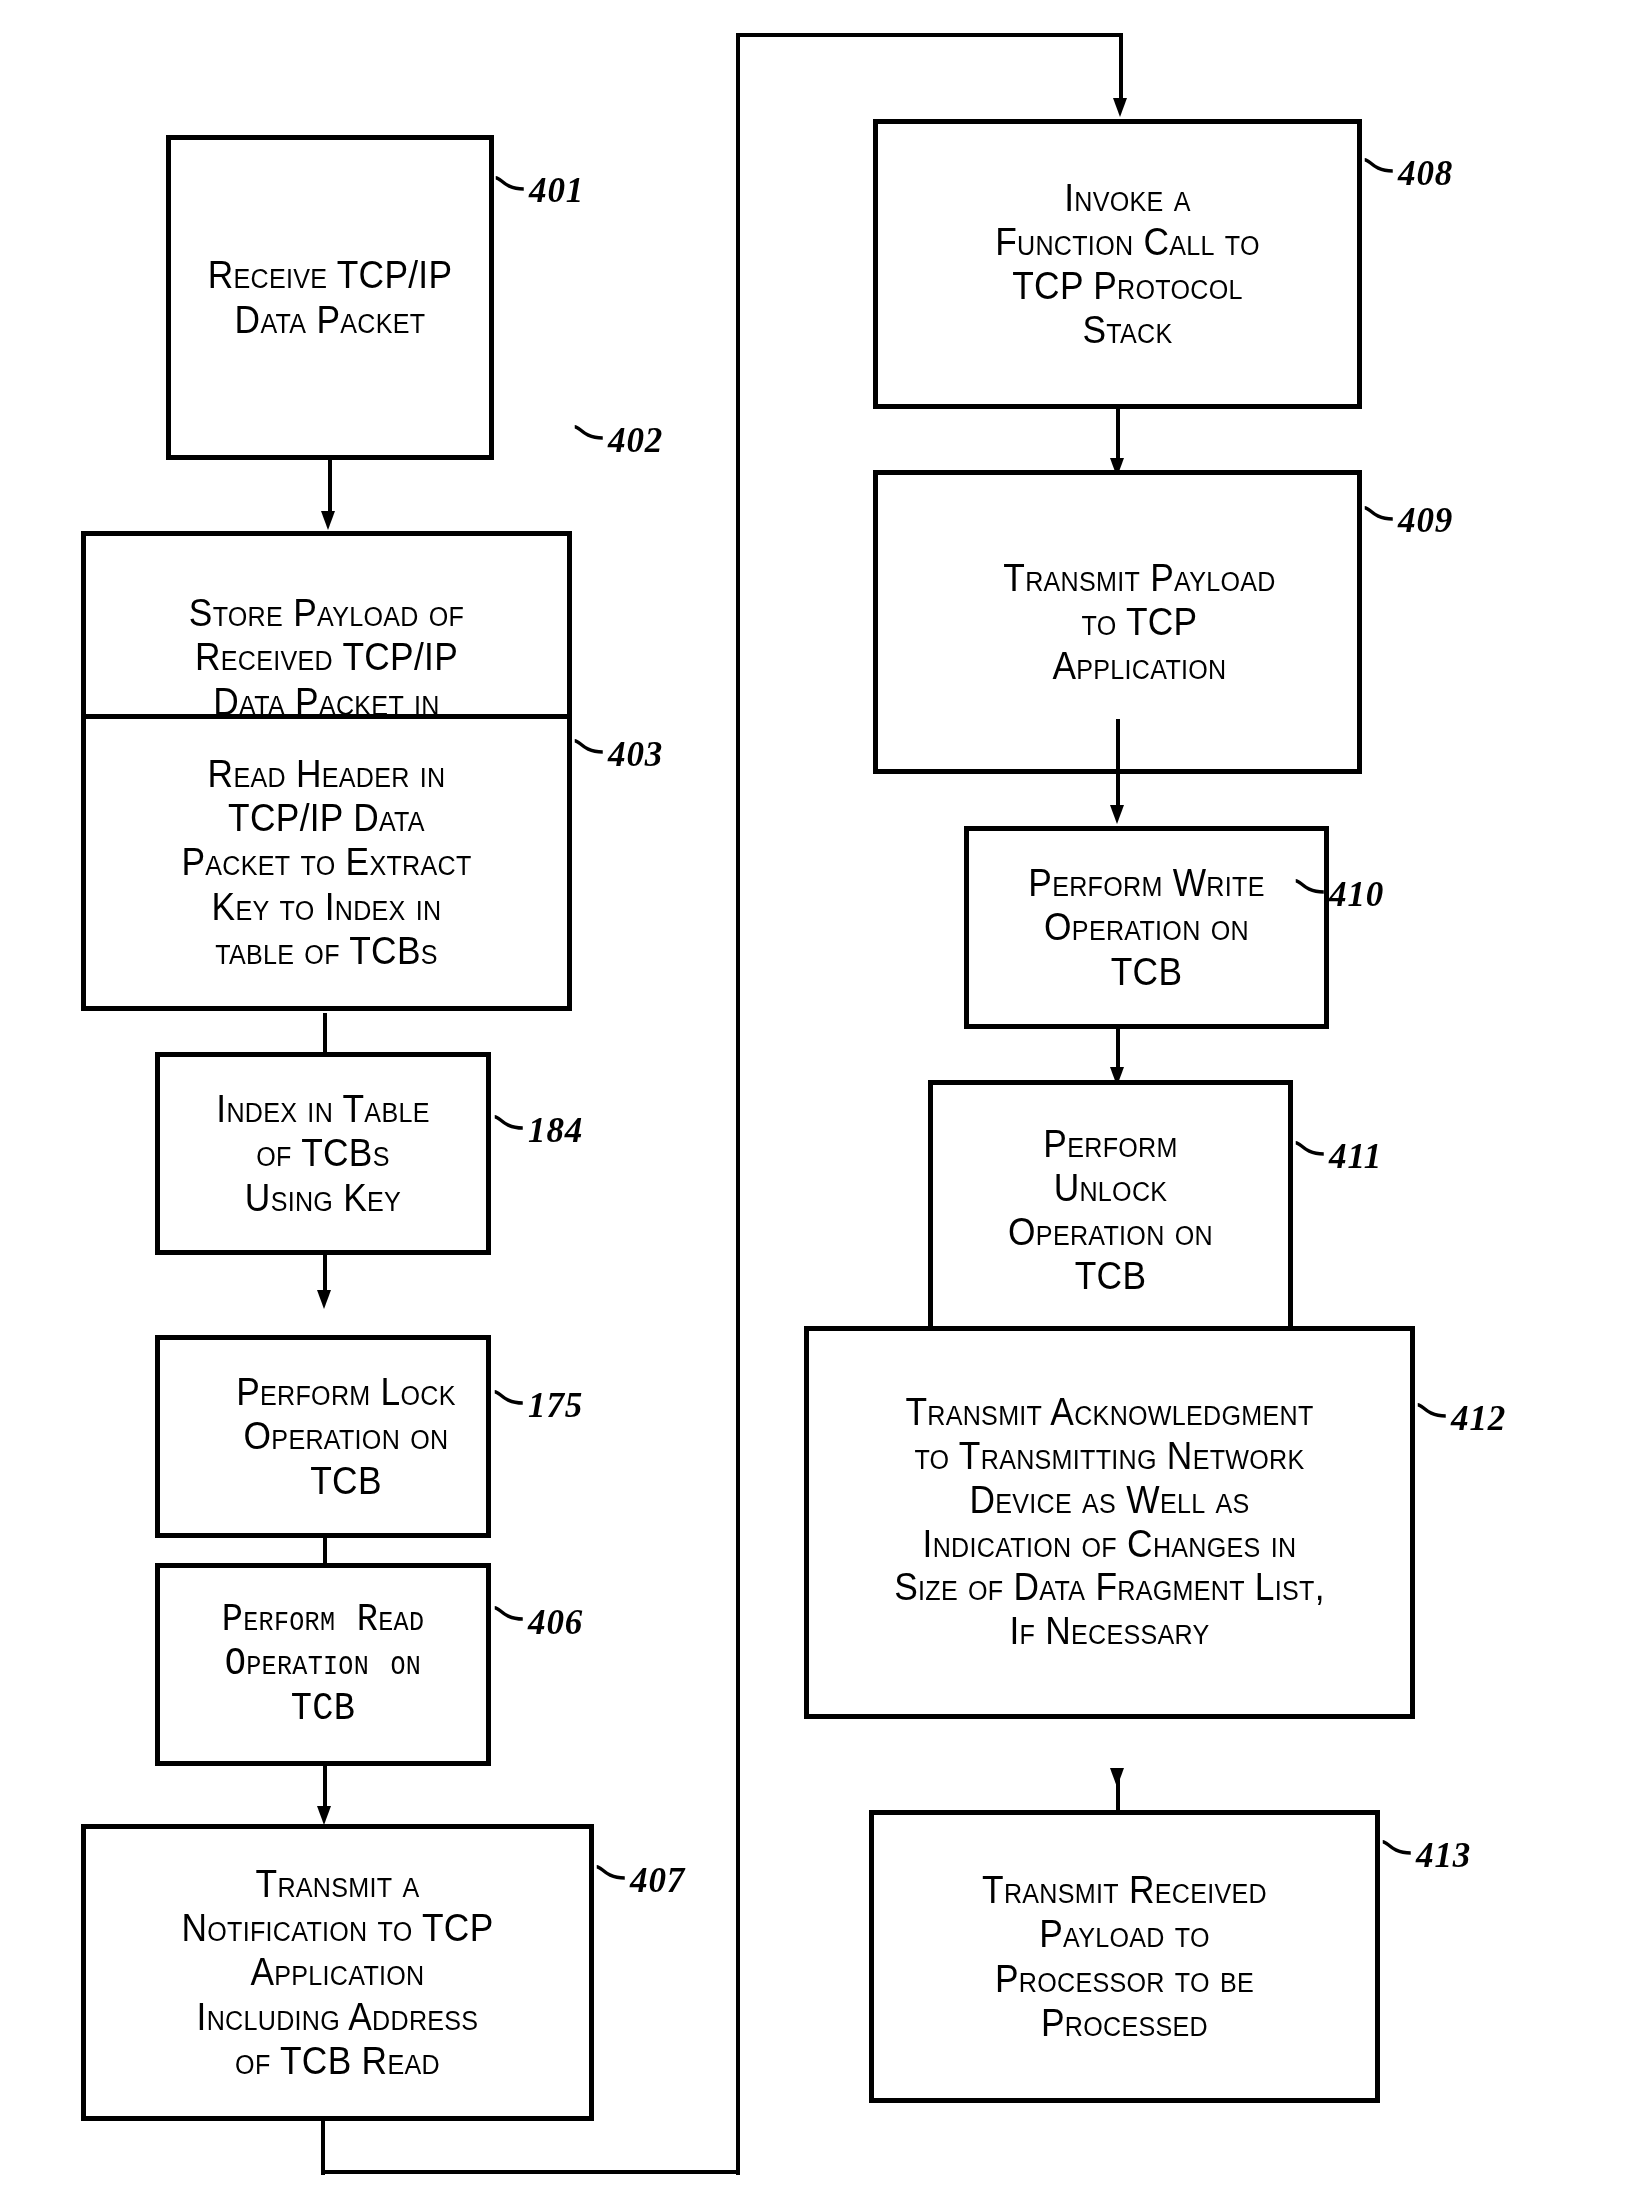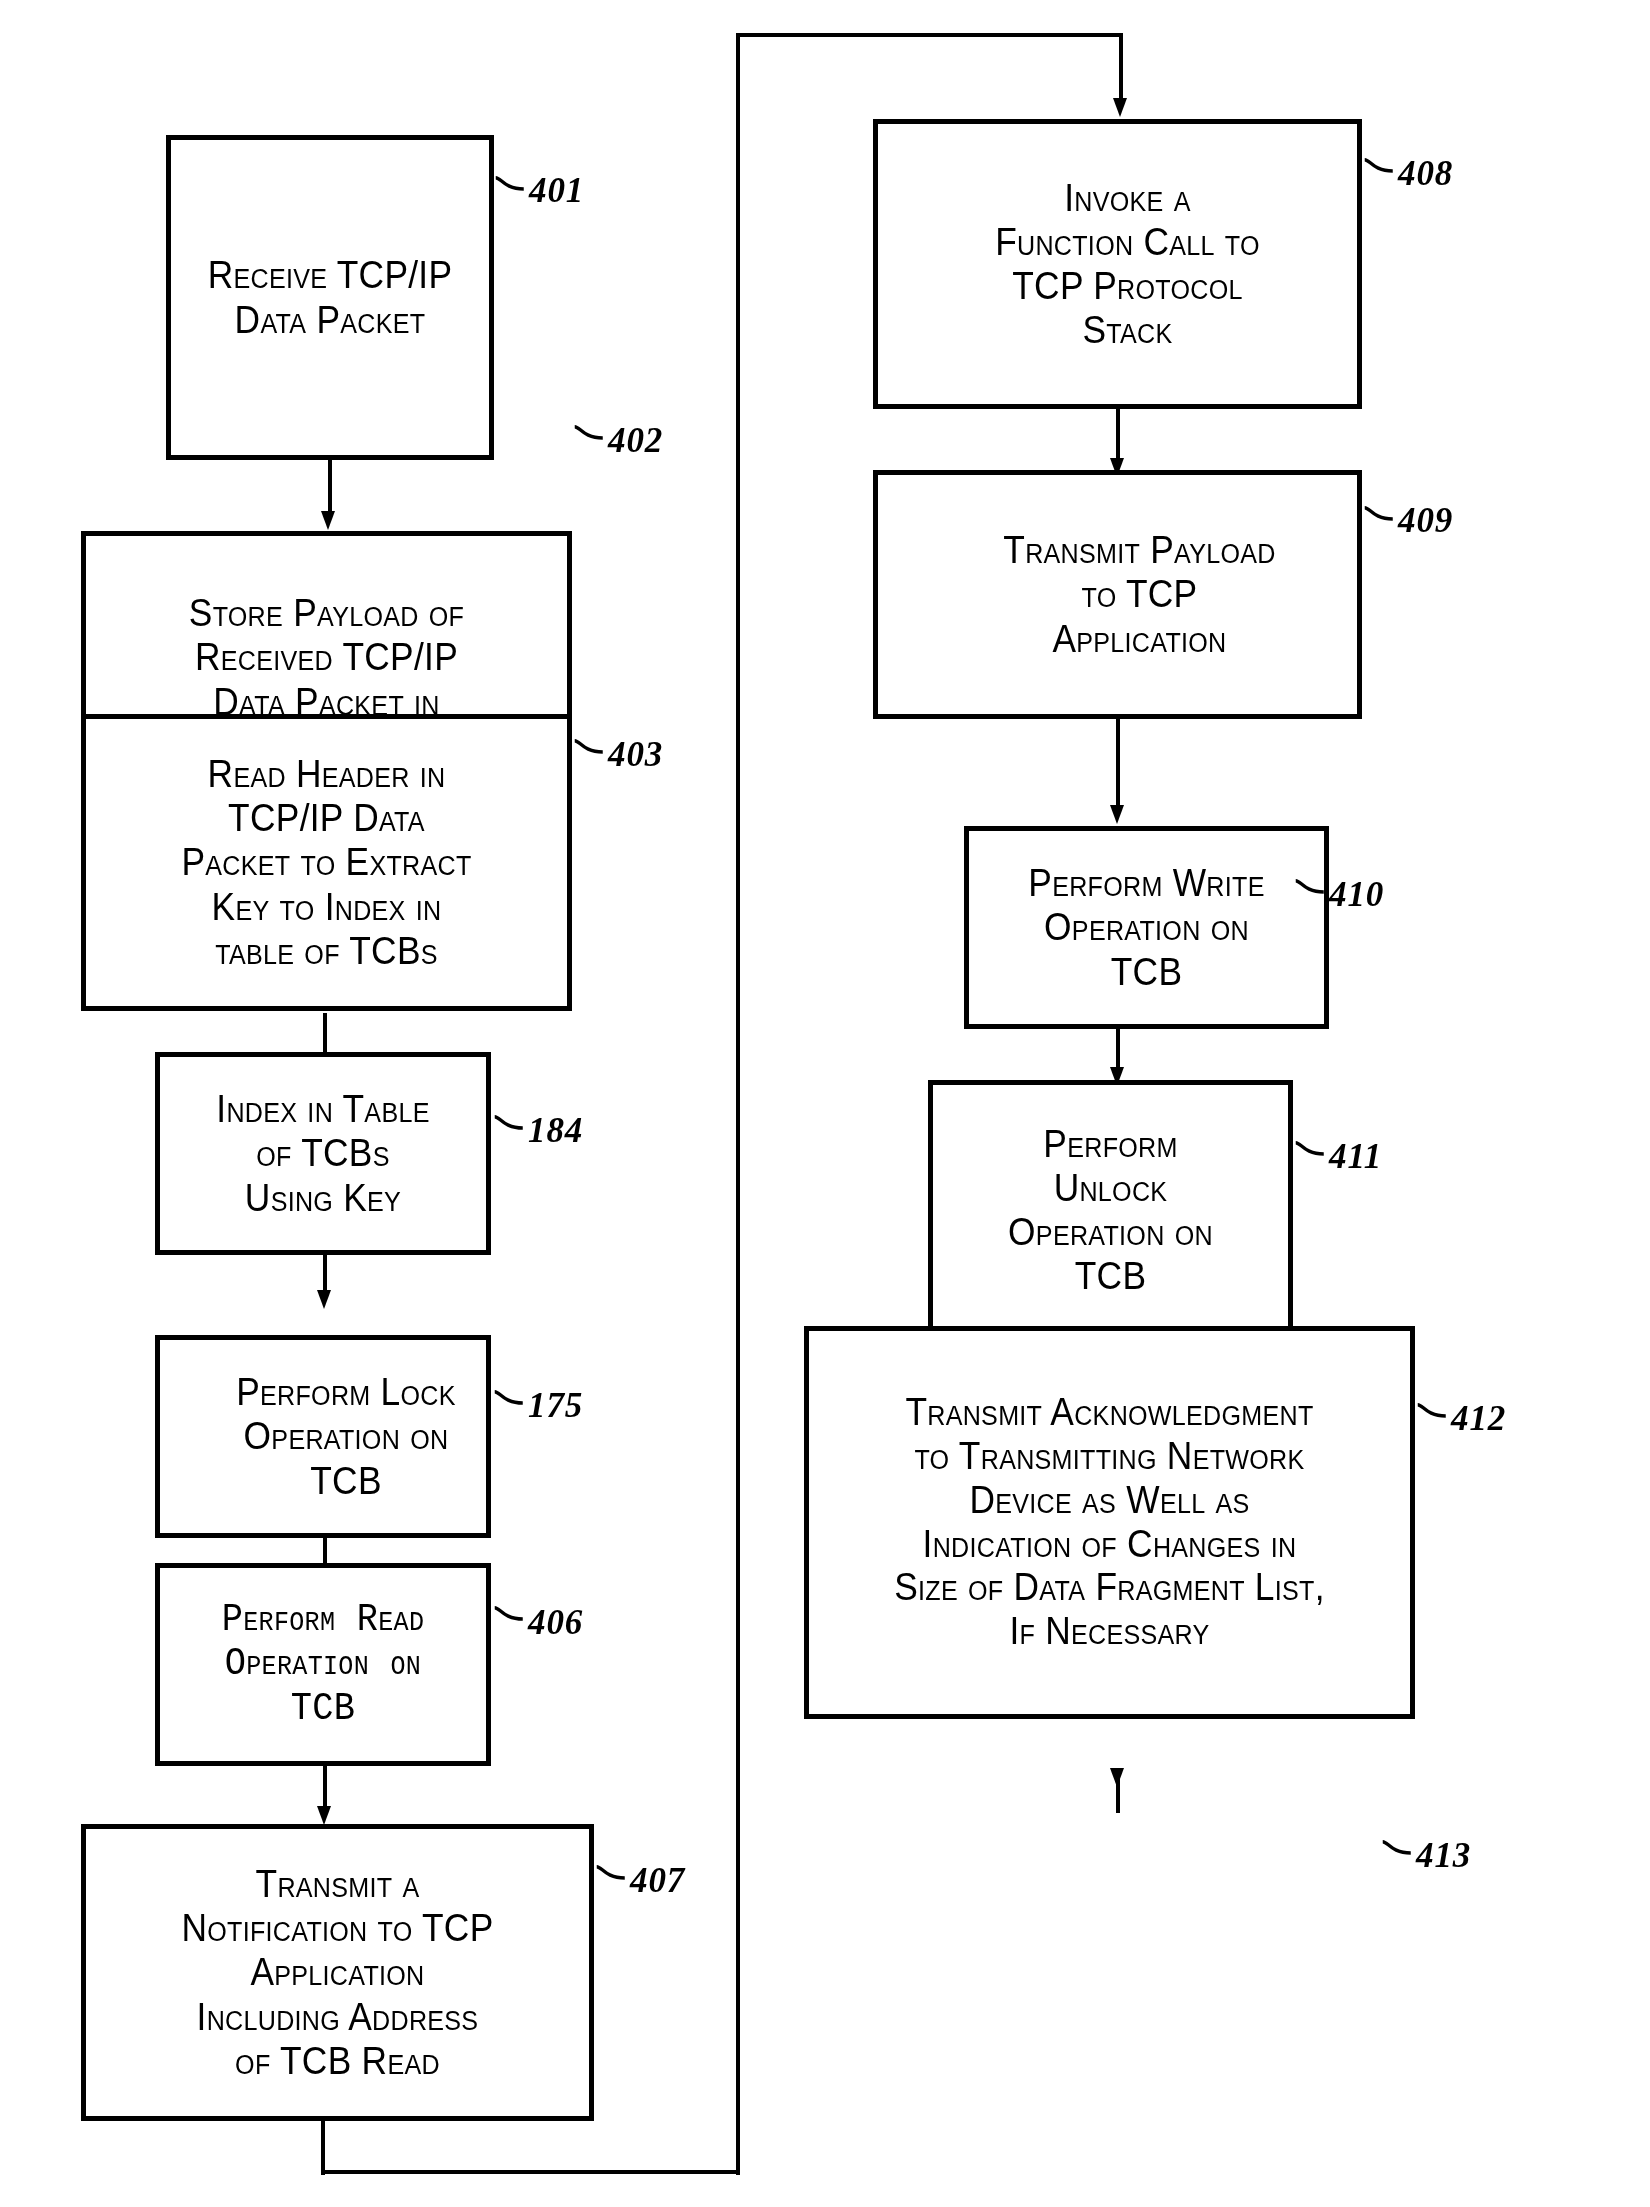--- a/index.html
+++ b/index.html
@@ -200,21 +200,21 @@
   <div class="leader" style="left:1363px; top:157px;">
     <svg width="35" height="24.5" viewBox="0 0 40 28">
         <path d="M2 3 C8 3, 12 16, 34 16" stroke="#000" stroke-width="4" fill="none"></path>
       </svg>
   </div>
   <span class="ref" style="left:1398px; top:154px;">408</span>
 
   <div class="vline" style="left:1116px; top:409px; height:52px;"></div>
   <div class="arrowhead" style="left:1110px; top:458px;"></div>
 
-  <div class="box" style="left:873px; top:470px; width:489px; height:249px;padding-left:44px;">
+  <div class="box" style="left:873px; top:470px; width:489px; height:304px;padding-left:44px;">
     <span class="txt" style="font-size:38px;">Transmit Payload
 to TCP
 Application</span>
   </div>
   <div class="leader" style="left:1363px; top:505px;">
     <svg width="35" height="24.5" viewBox="0 0 40 28">
         <path d="M2 3 C8 3, 12 16, 34 16" stroke="#000" stroke-width="4" fill="none"></path>
       </svg>
   </div>
   <span class="ref" style="left:1398px; top:501px;">409</span>
@@ -264,20 +264,26 @@
   <div class="leader" style="left:1416px; top:1402px;">
     <svg width="35" height="24.5" viewBox="0 0 40 28">
         <path d="M2 3 C8 3, 12 16, 34 16" stroke="#000" stroke-width="4" fill="none"></path>
       </svg>
   </div>
   <span class="ref" style="left:1451px; top:1399px;">412</span>
 
   <div class="vline" style="left:1116px; top:1771px; height:42px;"></div>
   <div class="arrowhead" style="left:1110px; top:1768px;"></div>
 
+  <div class="box" style="left:869px; top:1810px; width:511px; height:293px;">
+    <span class="txt" style="font-size:38px;">Transmit Received
+Payload to
+Processor to be
+Processed</span>
+  </div>
   <div class="leader" style="left:1381px; top:1839px;">
     <svg width="35" height="24.5" viewBox="0 0 40 28">
         <path d="M2 3 C8 3, 12 16, 34 16" stroke="#000" stroke-width="4" fill="none"></path>
       </svg>
   </div>
   <span class="ref" style="left:1416px; top:1836px;">413</span>
 
 </div>
 
 

